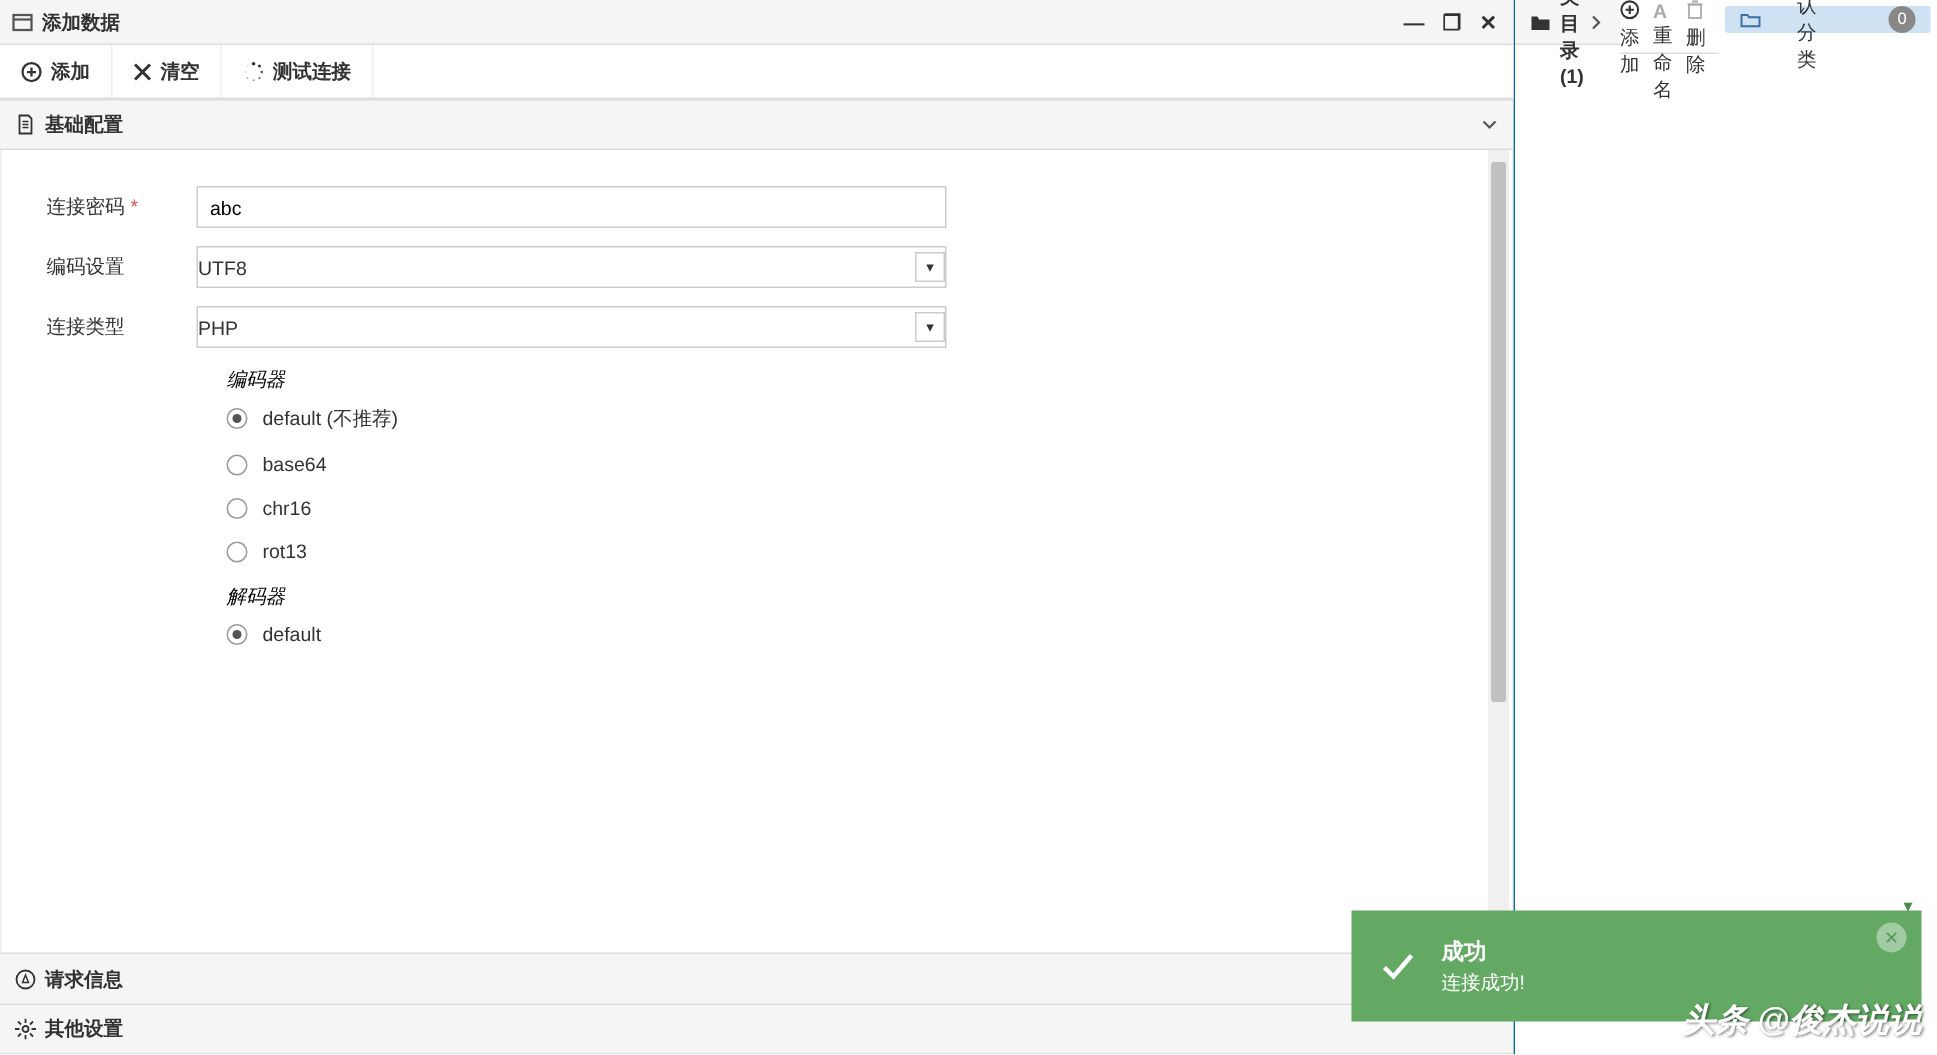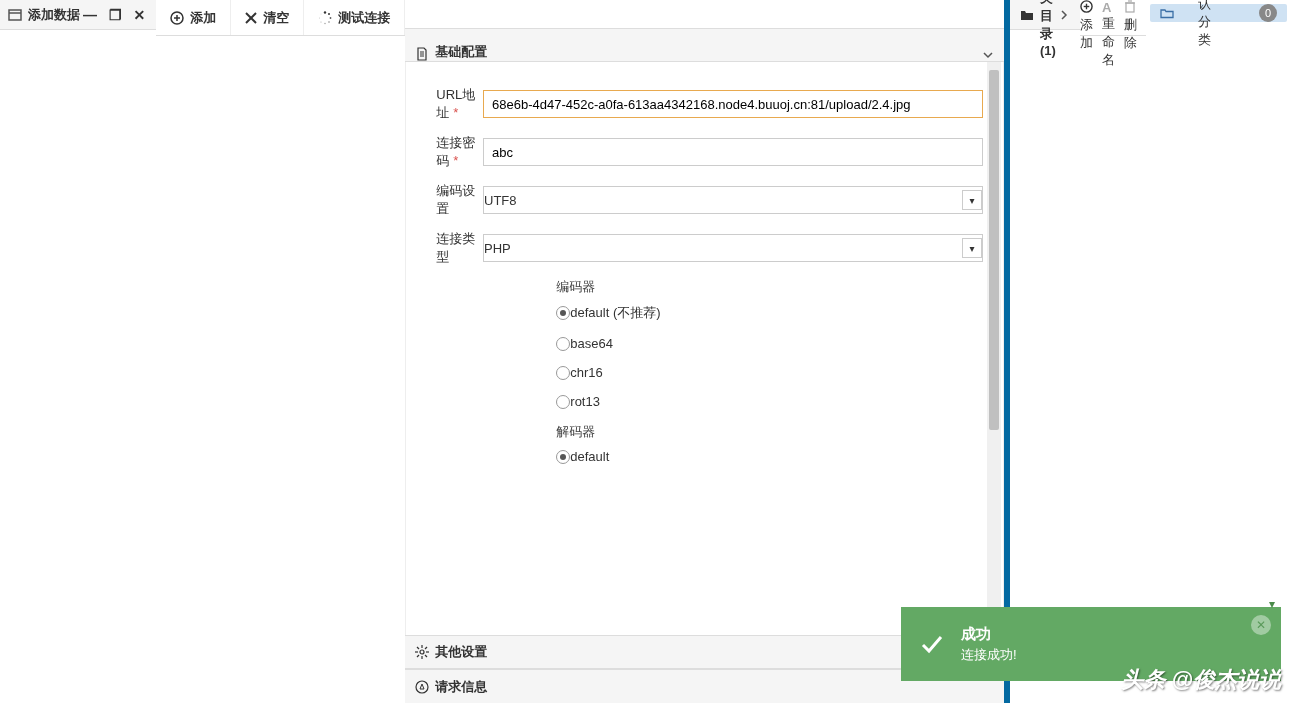--- a/index.html
+++ b/index.html
@@ -9,22 +9,23 @@
       color: #333;
       background: #fff;
       width: 1291px;
       height: 703px;
       overflow: hidden;
       display: flex;
     }
     .left-panel {
       width: 1010px;
       height: 100%;
-      border-right: 6px solid #0369a1;
-      display: flex;
+      border-right: 1px solid #0369a1;
+      display: flex;
+      flex-direction: column;
     }
     .right-panel {
       flex: 1;
       height: 100%;
       display: flex;
       flex-direction: row;
     }
     .titlebar {
       background: #f5f5f5;
       border-bottom: 1px solid #ddd;
@@ -54,25 +55,24 @@
       border-right: 1px solid #eee;
       font-weight: bold;
       color: #333;
     }
     .section-header {
       background: #f5f5f5;
       border-top: 1px solid #ddd;
       border-bottom: 1px solid #ddd;
       height: 34px;
       display: flex;
-      align-items: flex-end;
+      align-items: center;
       padding: 0 10px;
       font-weight: bold;
       cursor: pointer;
-      margin-top: 28px;
     }
     .section-header .spacer { flex: 1; }
     .form-area {
       flex: 1;
       overflow-y: auto;
       padding: 24px 20px 10px 20px;
       position: relative;
     }
     .form-row {
       display: flex;
@@ -108,27 +108,29 @@
     }
     .select-wrap .sel-val { flex: 1; }
     .select-wrap .chev {
       width: 20px; height: 20px;
       border: 1px solid #ccc;
       display: flex; align-items: center; justify-content: center;
       font-size: 10px;
       background: #fff;
     }
     .sub-label {
-      color: #404040;
+      color: #000000;
       margin: 10px 0 8px 130px;
+      font-style: italic;
     }
     .radio-row {
       display: flex;
       align-items: center;
       margin: 0 0 14px 130px;
+      gap: 10px;
     }
     .radio-circle {
       width: 14px; height: 14px;
       border: 1px solid #999;
       border-radius: 50%;
       display: flex; align-items: center; justify-content: center;
     }
     .radio-circle.checked::after {
       content: '';
       width: 6px; height: 6px;
@@ -339,26 +341,20 @@
         <svg width="12" height="12" viewBox="0 0 12 12">
             <polyline points="2,4 6,8 10,4" fill="none" stroke="#555" stroke-width="1.5"></polyline>
           </svg>
       </span>
     </div>
 
     <div class="scroll-host">
 
       <div class="form-area">
         <div class="form-row">
-          <div class="form-label"><span>URL地址</span><span class="req">*</span></div>
-          <div class="form-field">
-            <input type="text" class="text-input focused" value="68e6b-4d47-452c-a0fa-613aa4342168.node4.buuoj.cn:81/upload/2.4.jpg" style="">
-          </div>
-        </div>
-        <div class="form-row">
           <div class="form-label"><span>连接密码</span><span class="req">*</span></div>
           <div class="form-field">
             <input type="text" class="text-input" value="abc" style="">
           </div>
         </div>
         <div class="form-row">
           <div class="form-label"><span>编码设置</span></div>
           <div class="form-field">
             <div class="select-wrap">
               <span class="sel-val">UTF8</span>
@@ -403,46 +399,46 @@
               <span>default</span>
             </div>
           </div>
 
         <div class="scrollbar-area">
           <div class="scroll-thumb"></div>
         </div>
       </div>
     </div>
 
+    <div class="collapsed-header">
+      <span class="icon">
+        <svg width="14" height="14" viewBox="0 0 14 14">
+            <circle cx="7" cy="7" r="6" fill="none" stroke="#333" stroke-width="1.2"></circle>
+            <path d="M5 9 L7 4 L9 9 Z" fill="none" stroke="#333"></path>
+          </svg>
+      </span>
+      <span style="margin-left:6px">请求信息</span>
+    </div>
     <div class="collapsed-header" style="border-bottom:1px solid #ddd">
       <span class="icon">
         <svg width="14" height="14" viewBox="0 0 14 14">
             <circle cx="7" cy="7" r="2" fill="none" stroke="#333" stroke-width="1.2"></circle>
             <g stroke="#333" stroke-width="1.2">
               <line x1="7" y1="0" x2="7" y2="3"></line>
               <line x1="7" y1="11" x2="7" y2="14"></line>
               <line x1="0" y1="7" x2="3" y2="7"></line>
               <line x1="11" y1="7" x2="14" y2="7"></line>
               <line x1="2" y1="2" x2="4" y2="4"></line>
               <line x1="10" y1="10" x2="12" y2="12"></line>
               <line x1="12" y1="2" x2="10" y2="4"></line>
               <line x1="4" y1="10" x2="2" y2="12"></line>
             </g>
           </svg>
       </span>
       <span style="margin-left:6px">其他设置</span>
-    </div>
-    <div class="collapsed-header">
-      <span class="icon">
-        <svg width="14" height="14" viewBox="0 0 14 14">
-            <circle cx="7" cy="7" r="6" fill="none" stroke="#333" stroke-width="1.2"></circle>
-            <path d="M5 9 L7 4 L9 9 Z" fill="none" stroke="#333"></path>
-          </svg>
-      </span>
-      <span style="margin-left:6px">请求信息</span>
     </div>
   </div>
 </div>
 
 <div class="right-panel">
   <div class="right-title">
     <span class="icon">
       <svg width="14" height="14" viewBox="0 0 14 14">
           <path d="M1 3 h4 l1 2 h7 v7 h-12 z" fill="#333"></path>
         </svg>

